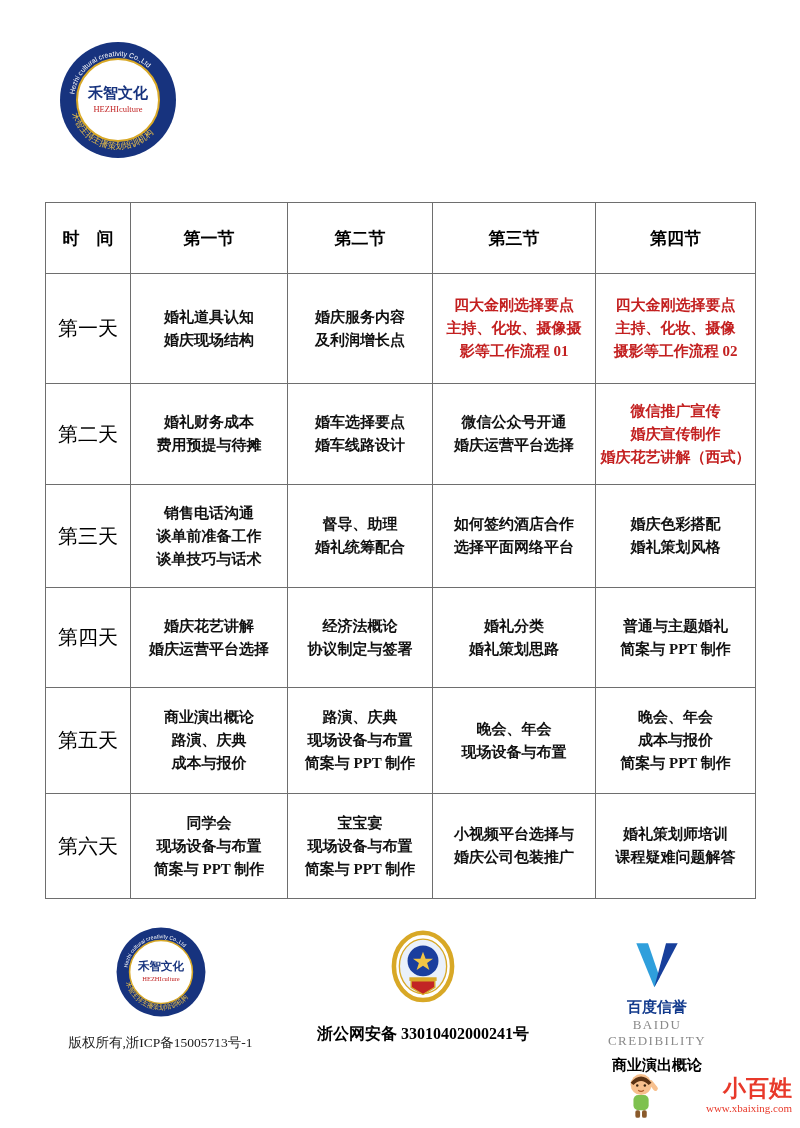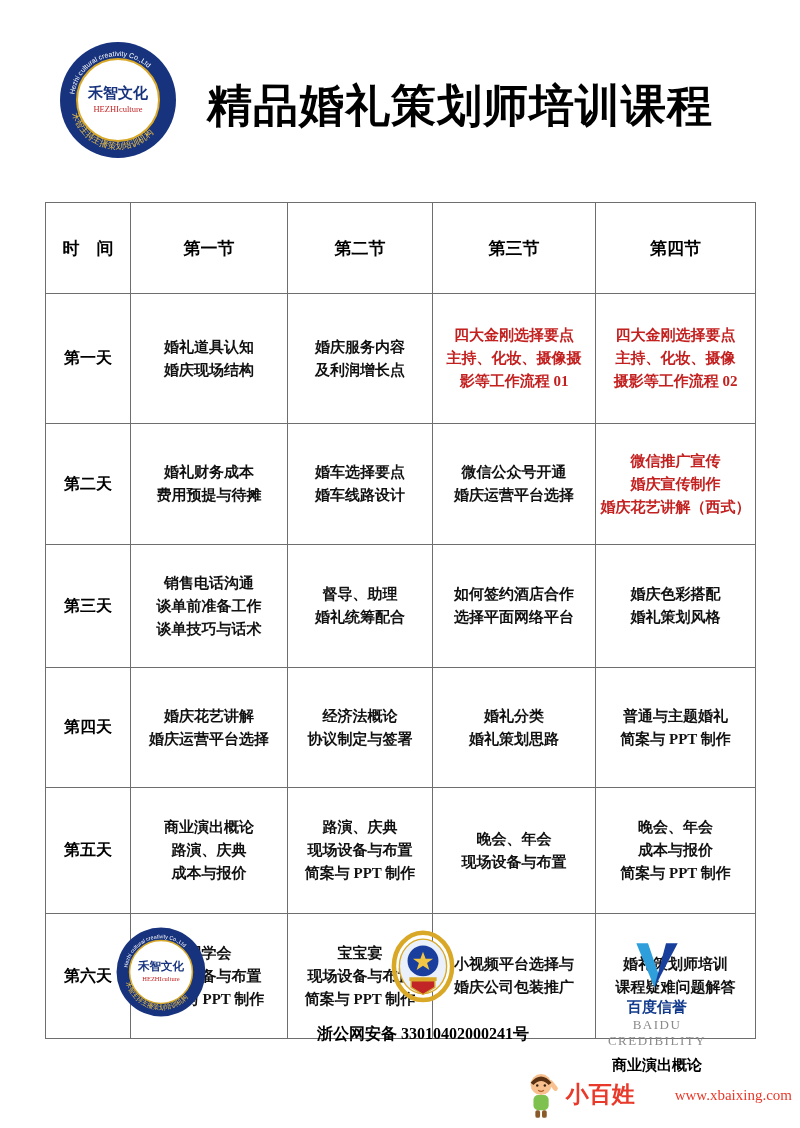--- a/index.html
+++ b/index.html
@@ -6,23 +6,23 @@
   .page{position:relative;width:800px;height:1128px;background:#ffffff;margin:0 auto;overflow:hidden;
         font-family:"Liberation Serif","DejaVu Serif",serif;color:#000;}
 
   
   .logo-top{position:absolute;left:58px;top:40px;width:120px;height:120px;}
   .page-title{position:absolute;left:186px;top:76px;width:548px;text-align:center;
               font-size:45px;font-weight:900;letter-spacing:1px;color:#000;}
 
   
   table.course{position:absolute;left:45px;top:202px;width:710px;border-collapse:collapse;table-layout:fixed;}
-  table.course th,table.course td{border:1px solid #6e6e6e;text-align:center;vertical-align:middle;padding:14px 4px;}
+  table.course th,table.course td{border:1px solid #6e6e6e;text-align:center;vertical-align:middle;padding:4px 4px;}
   table.course th{height:62px;font-size:17px;font-weight:bold;}
-  td.day{font-size:16px;font-weight:bold;}
+  td.day{font-size:20px;font-weight:normal;}
   .ct{white-space:pre-line;font-size:15px;line-height:23px;font-weight:bold;color:#111;}
   .ct.red{color:#c32020;}
   tbody tr:nth-child(1) td{height:101px;}
   tbody tr:nth-child(2) td{height:92px;}
   tbody tr:nth-child(3) td{height:94px;}
   tbody tr:nth-child(4) td{height:91px;}
   tbody tr:nth-child(5) td{height:97px;}
   tbody tr:nth-child(6) td{height:96px;}
 
   
@@ -30,23 +30,23 @@
   .icp{margin-top:12px;font-size:13.5px;color:#1a1a1a;}
   .f-center{position:absolute;left:298px;top:930px;width:250px;text-align:center;}
   .police{margin-top:10px;font-size:16px;font-weight:bold;color:#000;}
   .f-right{position:absolute;left:590px;top:936px;width:134px;text-align:center;}
   .baidu-name{margin-top:4px;font-size:15px;font-weight:bold;color:#123a8c;}
   .baidu-en{font-size:13px;color:#8a8a8a;letter-spacing:1.5px;}
   .baidu-cert{margin-top:7px;font-size:15px;font-weight:bold;color:#000;}
 
   
   .watermark{position:absolute;right:8px;top:1070px;display:flex;align-items:center;gap:5px;}
-  .wm-texts{display:flex;flex-direction:row;align-items:center;font-family:Liberation Serif, serif;}
+  .wm-texts{display:flex;flex-direction:column;align-items:flex-end;font-family:Liberation Serif, serif;}
   .wm-name{font-size:23px;font-weight:bold;color:#e8392a;line-height:26px;}
-  .wm-url{font-size:15px;color:#e8392a;margin-left:40px;}
+  .wm-url{font-size:11px;color:#e8392a;margin-left:40px;}
 </style>
 </head>
 <body>
 
 <div class="page">
 
   <div class="logo-top">
     <svg viewBox="0 0 120 120" width="120" height="120">
       <circle cx="60" cy="60" r="58" fill="#17337e"></circle>
       <circle cx="60" cy="60" r="41" fill="#ffffff" stroke="#d8a826" stroke-width="2"></circle>
@@ -56,21 +56,20 @@
       </text>
       <path id="a1b" d="M 13,62 A 47,47 0 0 0 107,62" fill="none"></path>
       <text font-size="8.5" fill="#f3c545" font-family="Liberation Sans, sans-serif">
         <textPath href="#a1b" startOffset="8%">禾智主持主播策划培训机构</textPath>
       </text>
       <text x="60" y="58" text-anchor="middle" font-size="15" font-weight="bold" fill="#17337e">禾智文化</text>
       <text x="60" y="72" text-anchor="middle" font-size="8.5" fill="#c22525">HEZHIculture</text>
     </svg>
   </div>
 
-  <div class="page-title">精品婚礼策划师培训课程</div>
 
   <table class="course">
     <colgroup>
       <col style="width:85px">
         <col style="width:157px">
         <col style="width:145px">
         <col style="width:163px">
         <col style="width:160px">
     </colgroup>
     <thead>
@@ -217,20 +216,21 @@
       <text font-size="7" fill="#ffffff" font-family="Liberation Sans, sans-serif">
         <textPath href="#a2t" startOffset="4%">Hezhi cultural creativity Co.,Ltd</textPath>
       </text>
       <path id="a2b" d="M 13,62 A 47,47 0 0 0 107,62" fill="none"></path>
       <text font-size="8.5" fill="#f3c545" font-family="Liberation Sans, sans-serif">
         <textPath href="#a2b" startOffset="8%">禾智主持主播策划培训机构</textPath>
       </text>
       <text x="60" y="58" text-anchor="middle" font-size="15" font-weight="bold" fill="#17337e">禾智文化</text>
       <text x="60" y="72" text-anchor="middle" font-size="8.5" fill="#c22525">HEZHIculture</text>
     </svg>
+    <div class="icp">版权所有,浙ICP备15005713号-1</div>
   </div>
 
   <div class="f-center">
     <svg viewBox="0 0 70 88" width="64" height="80">
       <ellipse cx="35" cy="40" rx="32" ry="37" fill="none" stroke="#d8a826" stroke-width="5"></ellipse>
       <ellipse cx="35" cy="40" rx="26" ry="30" fill="#eaf1fb" stroke="#d8a826" stroke-width="1.5"></ellipse>
       <circle cx="35" cy="34" r="17" fill="#1a3e9e"></circle>
       <polygon points="35,24 37.9,31.6 46,31.6 39.5,36.4 42,44 35,39.4 28,44 30.5,36.4 24,31.6 32.1,31.6" fill="#f3c545"></polygon>
       <path d="M22 56 h26 v7 l-13 8 l-13 -8 z" fill="#c22525" stroke="#d8a826" stroke-width="1.5"></path>
       <rect x="20" y="52" width="30" height="4" fill="#d8a826"></rect>

